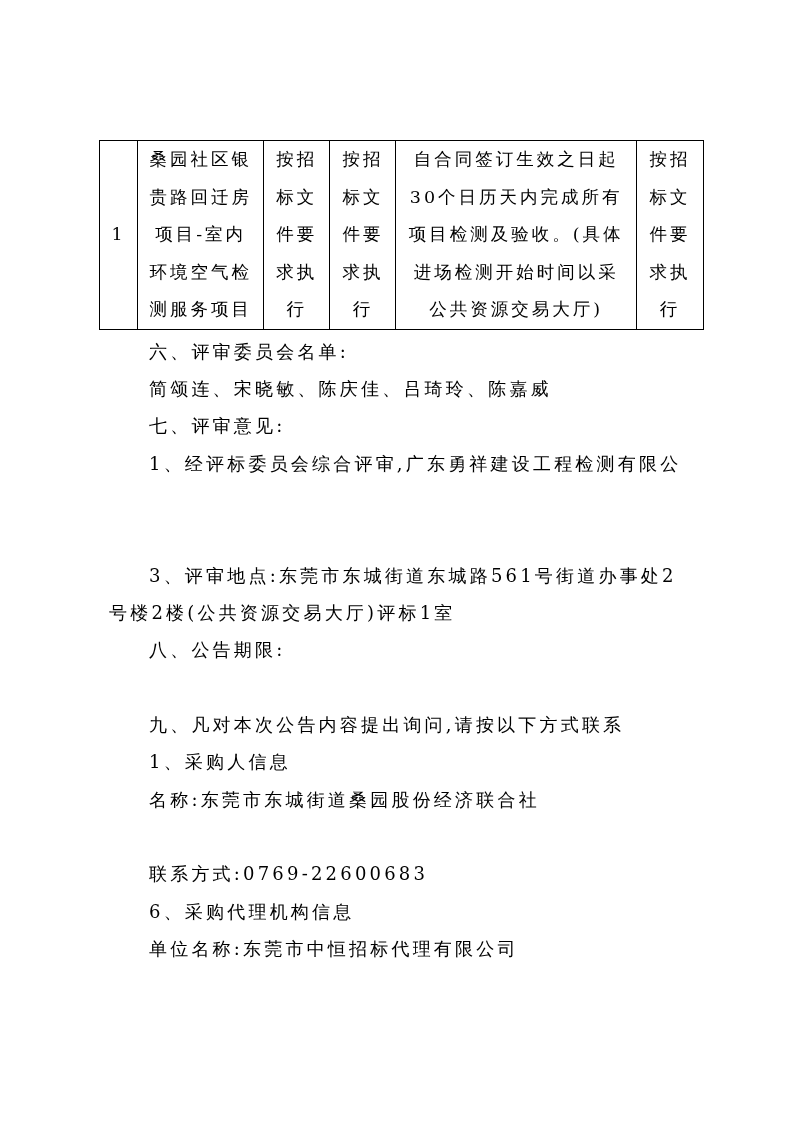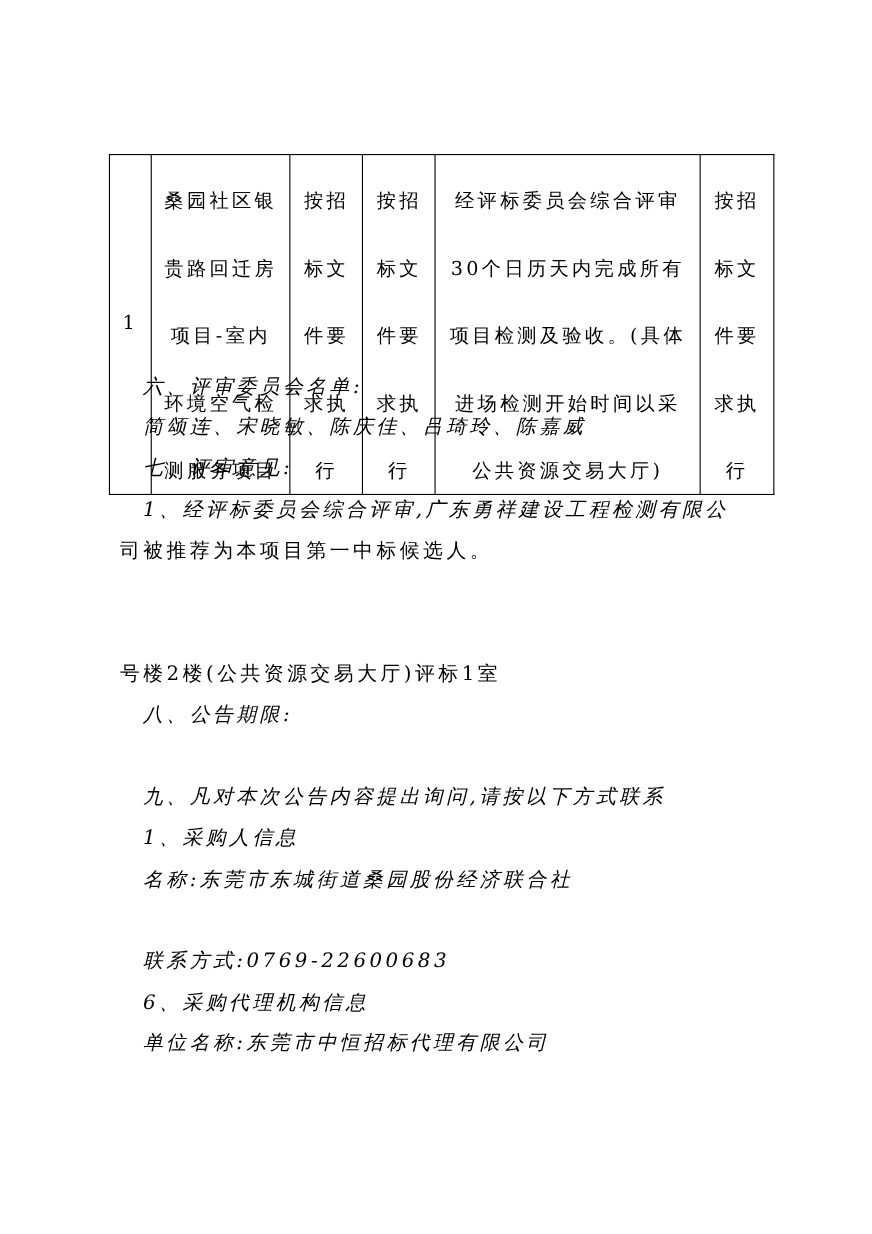--- a/index.html
+++ b/index.html
@@ -38,30 +38,30 @@
       line-height: 37.5px;
       letter-spacing: 3px;
       height: 187px;
     }
     .col-no { width: 38px; }
     .col-name { width: 126px; }
     .col-a { width: 66px; }
     .col-b { width: 66px; }
     .col-period { width: 240px; }
     .col-c { width: 67px; }
-    .cell-lines span { display: block; white-space: nowrap; margin-top: 24px; }
+    .cell-lines span { display: block; white-space: nowrap; }
 
     .line {
       position: absolute;
       font-size: 18px;
       letter-spacing: 3.2px;
       white-space: nowrap;
       line-height: 22px;
     }
-    .ind { left: 130px; font-style: italic; }
+    .ind { left: 149px; }
     .flush { left: 109px; }
   </style>
 </head>
 <body>
 
 <div class="page">
 
   <table class="results">
     <colgroup>
       <col class="col-no">
@@ -89,42 +89,42 @@
         <span>行</span>
       </td>
       <td class="cell-lines">
         <span>按招</span>
         <span>标文</span>
         <span>件要</span>
         <span>求执</span>
         <span>行</span>
       </td>
       <td class="cell-lines">
-        <span>经评标委员会综合评审</span>
+        <span>自合同签订生效之日起</span>
         <span>30个日历天内完成所有</span>
         <span>项目检测及验收。(具体</span>
         <span>进场检测开始时间以采</span>
         <span>公共资源交易大厅)</span>
       </td>
       <td class="cell-lines">
         <span>按招</span>
         <span>标文</span>
         <span>件要</span>
         <span>求执</span>
         <span>行</span>
       </td>
     </tr>
   </tbody>
     </table>
 
   <div class="line ind" style="top:341px">六、评审委员会名单:</div>
   <div class="line ind" style="top:378px">简颂连、宋晓敏、陈庆佳、吕琦玲、陈嘉威</div>
   <div class="line ind" style="top:415px">七、评审意见:</div>
   <div class="line ind" style="top:453px">1、经评标委员会综合评审,广东勇祥建设工程检测有限公</div>
-  <div class="line flush" style="top:490px">司被推荐为本项目第一中标候选人。</div>
+  <div class="line ind" style="top:565px">3、评审地点:东莞市东城街道东城路561号街道办事处2</div>
   <div class="line flush" style="top:602px">号楼2楼(公共资源交易大厅)评标1室</div>
   <div class="line ind" style="top:639px">八、公告期限:</div>
   <div class="line ind" style="top:714px">九、凡对本次公告内容提出询问,请按以下方式联系</div>
   <div class="line ind" style="top:751px">1、采购人信息</div>
   <div class="line ind" style="top:789px">名称:东莞市东城街道桑园股份经济联合社</div>
   <div class="line ind" style="top:863px">联系方式:0769-22600683</div>
   <div class="line ind" style="top:901px">6、采购代理机构信息</div>
   <div class="line ind" style="top:938px">单位名称:东莞市中恒招标代理有限公司</div>
 
 </div>

